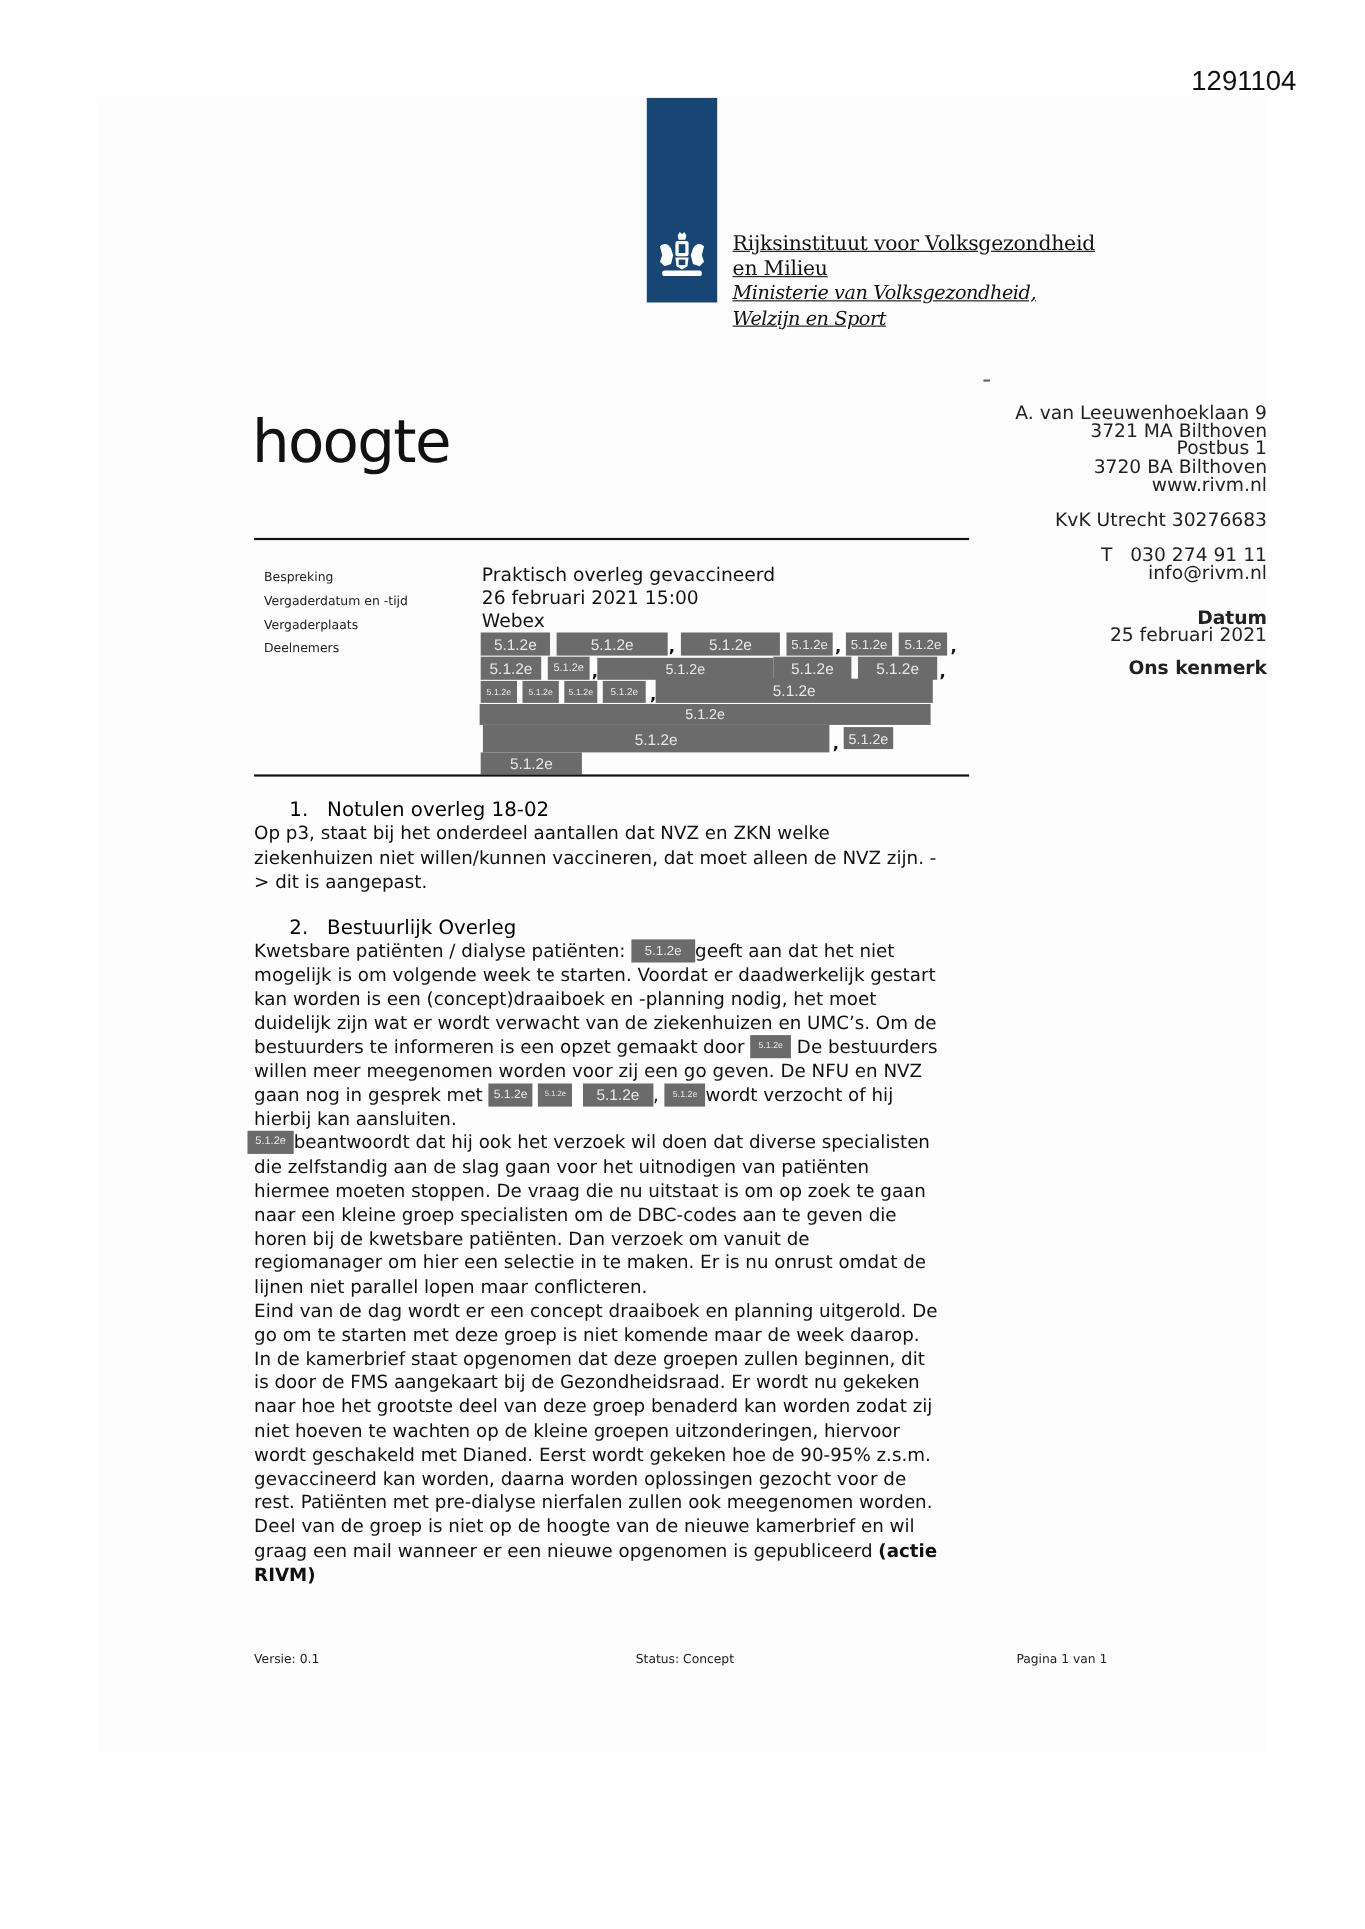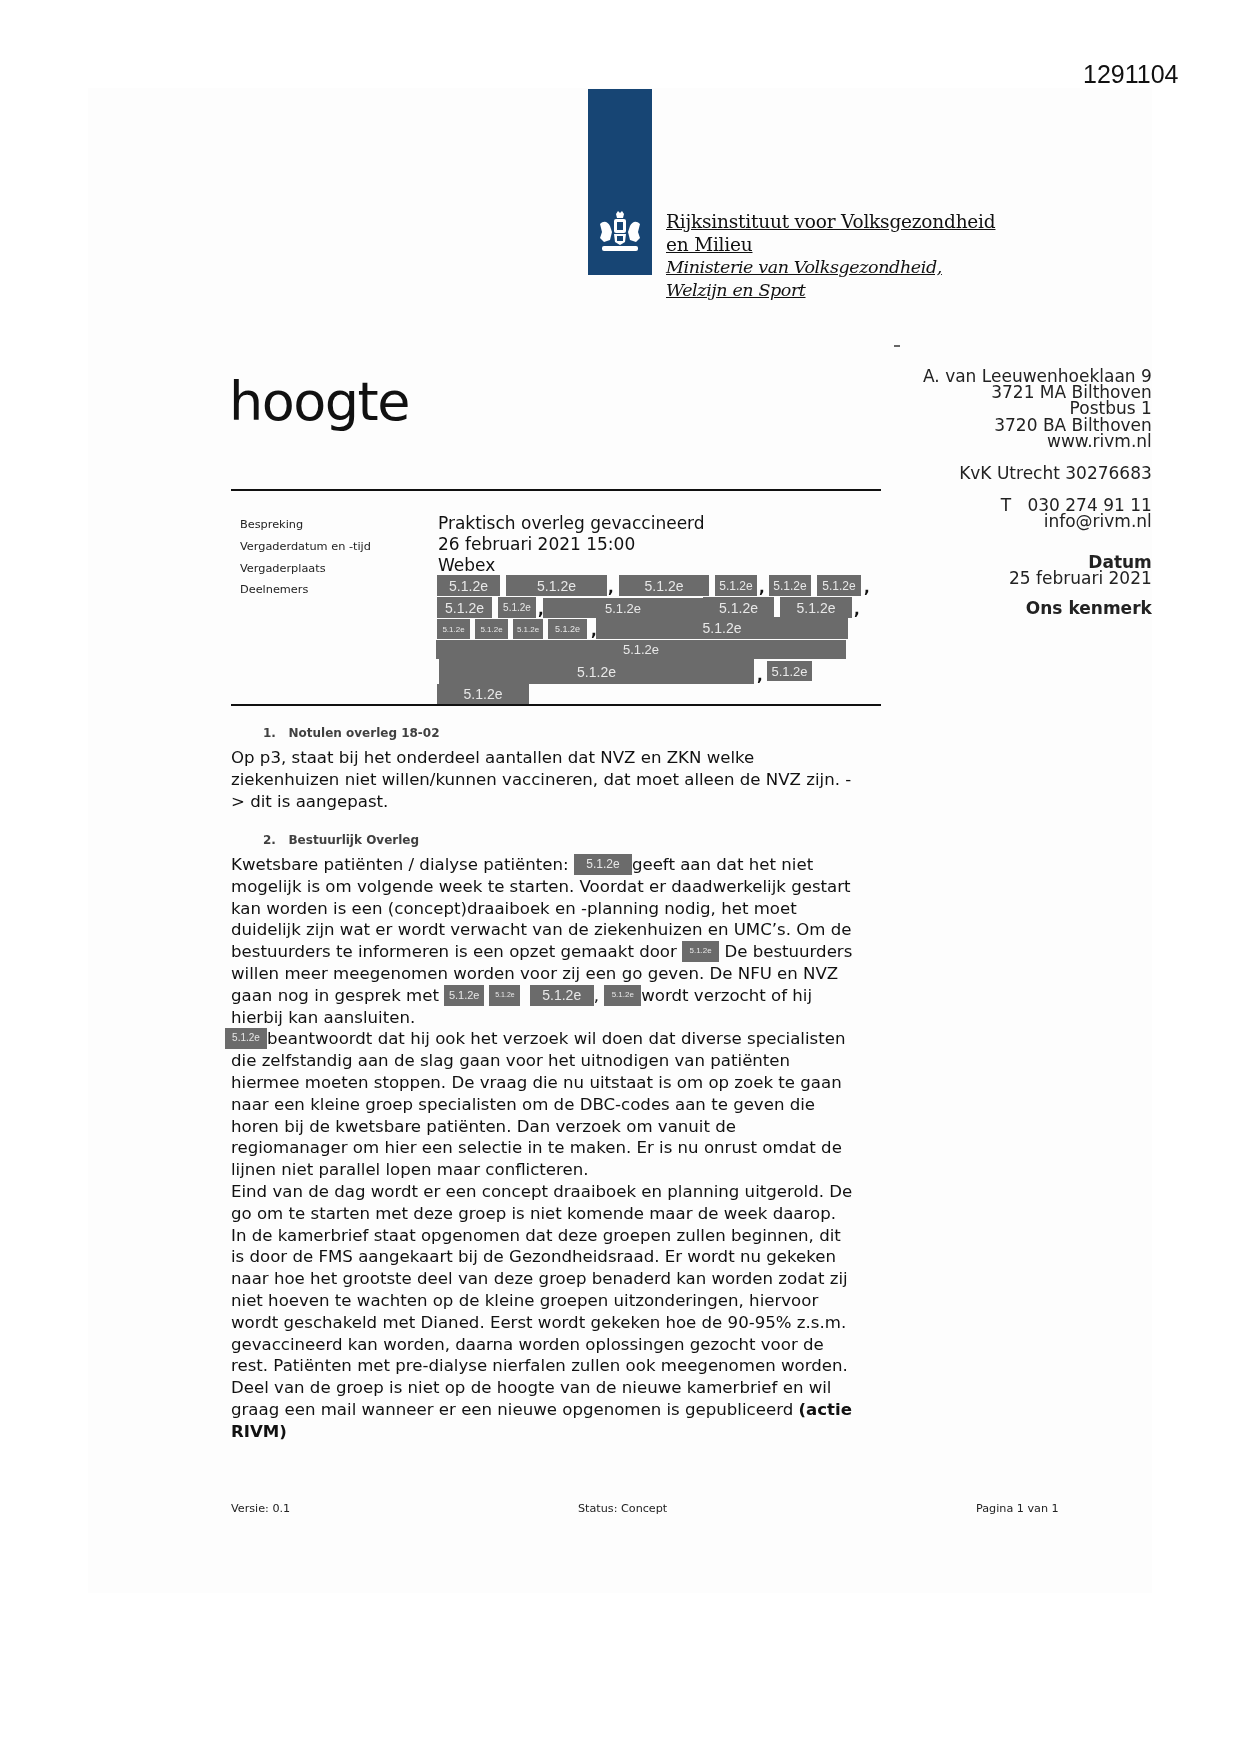--- a/index.html
+++ b/index.html
@@ -22,21 +22,21 @@
 
   .rule { position: absolute; left: 231px; width: 650px; height: 2px; background: #111; }
 
   .meta-labels { position: absolute; left: 240px; top: 514px; font-size: 11.3px; line-height: 21.8px; color: #222; }
   .meta-values { position: absolute; left: 438px; top: 513px; font-size: 17px; line-height: 21px; color: #111; }
 
   .red { position: absolute; background: #6b6b6b; color: #e8e8e8; font-family: "Liberation Sans", sans-serif; text-align: center; display: flex; align-items: center; justify-content: center; }
   .comma { position: absolute; font-size: 15px; color: #111; font-weight: bold; }
 
   .body-text { position: absolute; left: 231px; font-size: 16.6px; line-height: 21.8px; color: #111; width: 700px; white-space: nowrap; }
-  .h { position: absolute; left: 263px; font-size: 12px; font-weight: bold; color: #404040; }
+  .h { position: absolute; left: 263px; font-size: 18px; font-weight: normal; color: #000000; }
   .inline-red { display: inline-block; background: #6b6b6b; color: #e8e8e8; font-family: "Liberation Sans", sans-serif; text-align: center; vertical-align: top; line-height: 20px; height: 21px; }
 
   .footer { position: absolute; top: 1502px; font-size: 11.2px; color: #222; }
 </style>
 </head>
 <body>
 
 <div class="page-area"></div>
 
 <div class="doc-id">1291104</div>
@@ -176,13 +176,13 @@
   <div>wordt geschakeld met Dianed. Eerst wordt gekeken hoe de 90-95% z.s.m.</div>
   <div>gevaccineerd kan worden, daarna worden oplossingen gezocht voor de</div>
   <div>rest. Patiënten met pre-dialyse nierfalen zullen ook meegenomen worden.</div>
   <div>Deel van de groep is niet op de hoogte van de nieuwe kamerbrief en wil</div>
   <div><span>graag een mail wanneer er een nieuwe opgenomen is gepubliceerd </span><b>(actie</b></div>
   <div><b>RIVM)</b></div>
 </div>
 
 <div class="footer" style="left:231px">Versie: 0.1</div>
 <div class="footer" style="left:578px">Status: Concept</div>
-<div class="footer" style="left:976px">Pagina 1 van 1</div>
+<div class="footer" style="left:924px">Pagina 1 van 1</div>
 
 </body></html>

